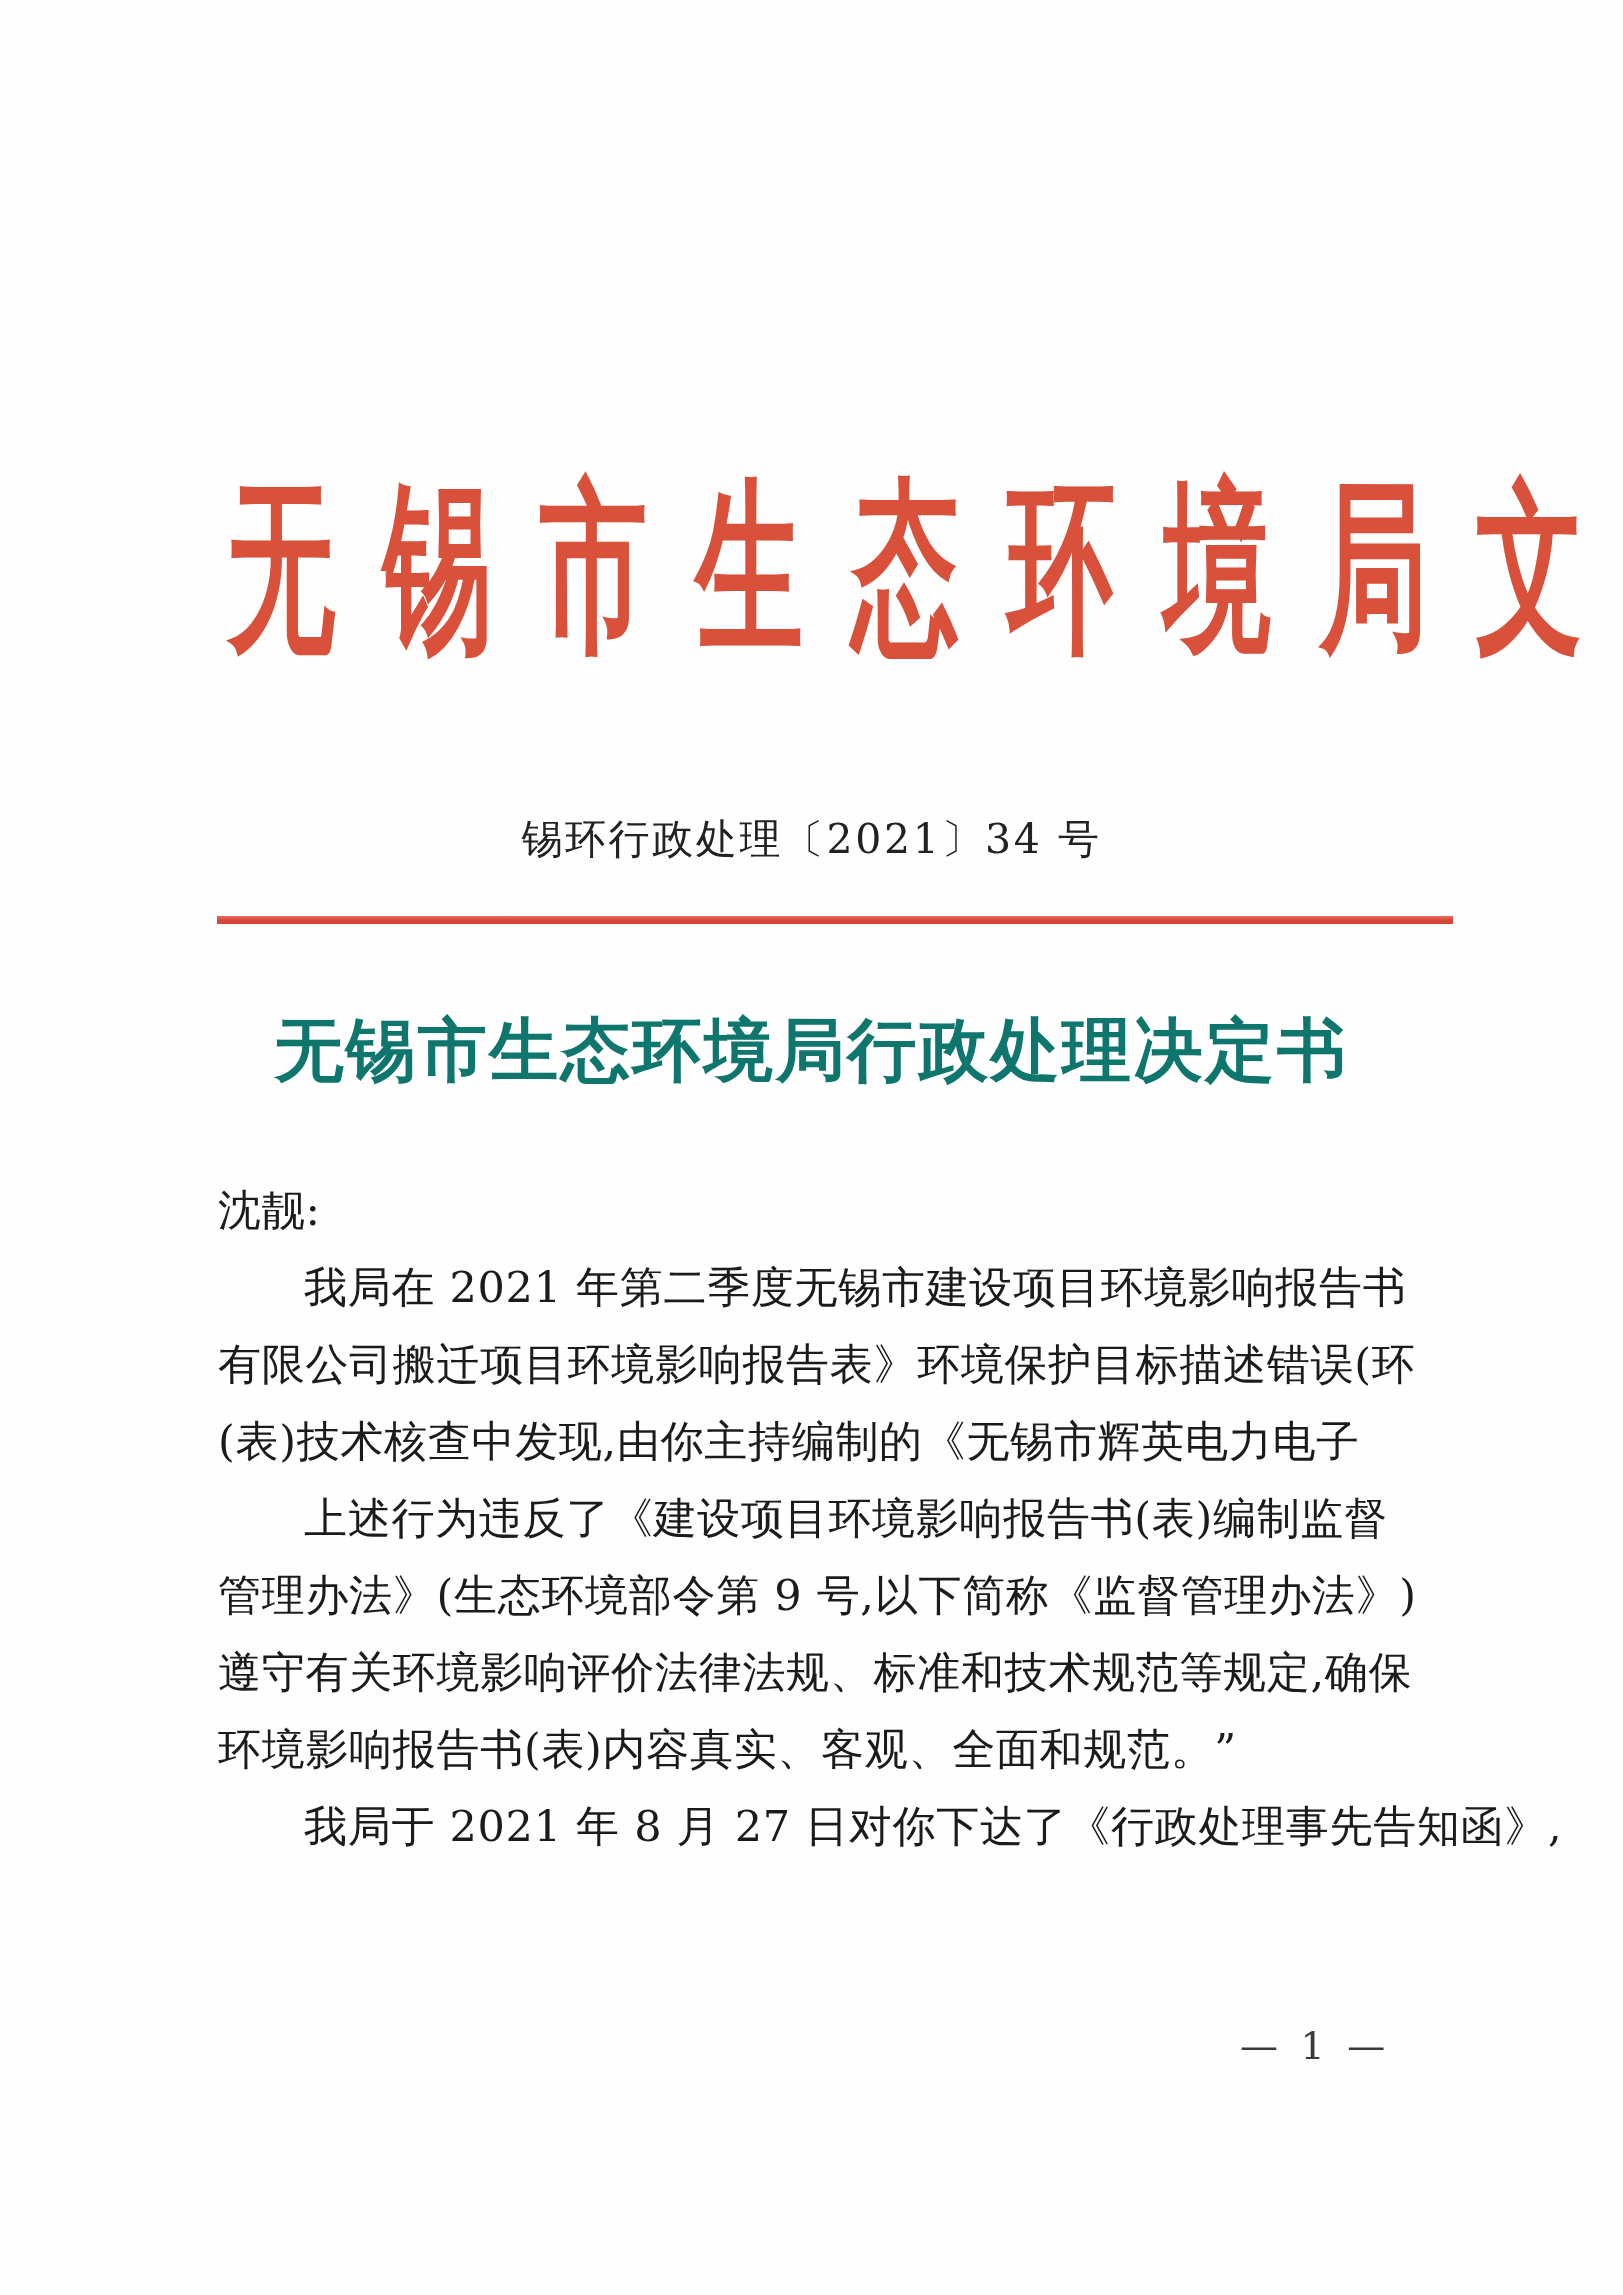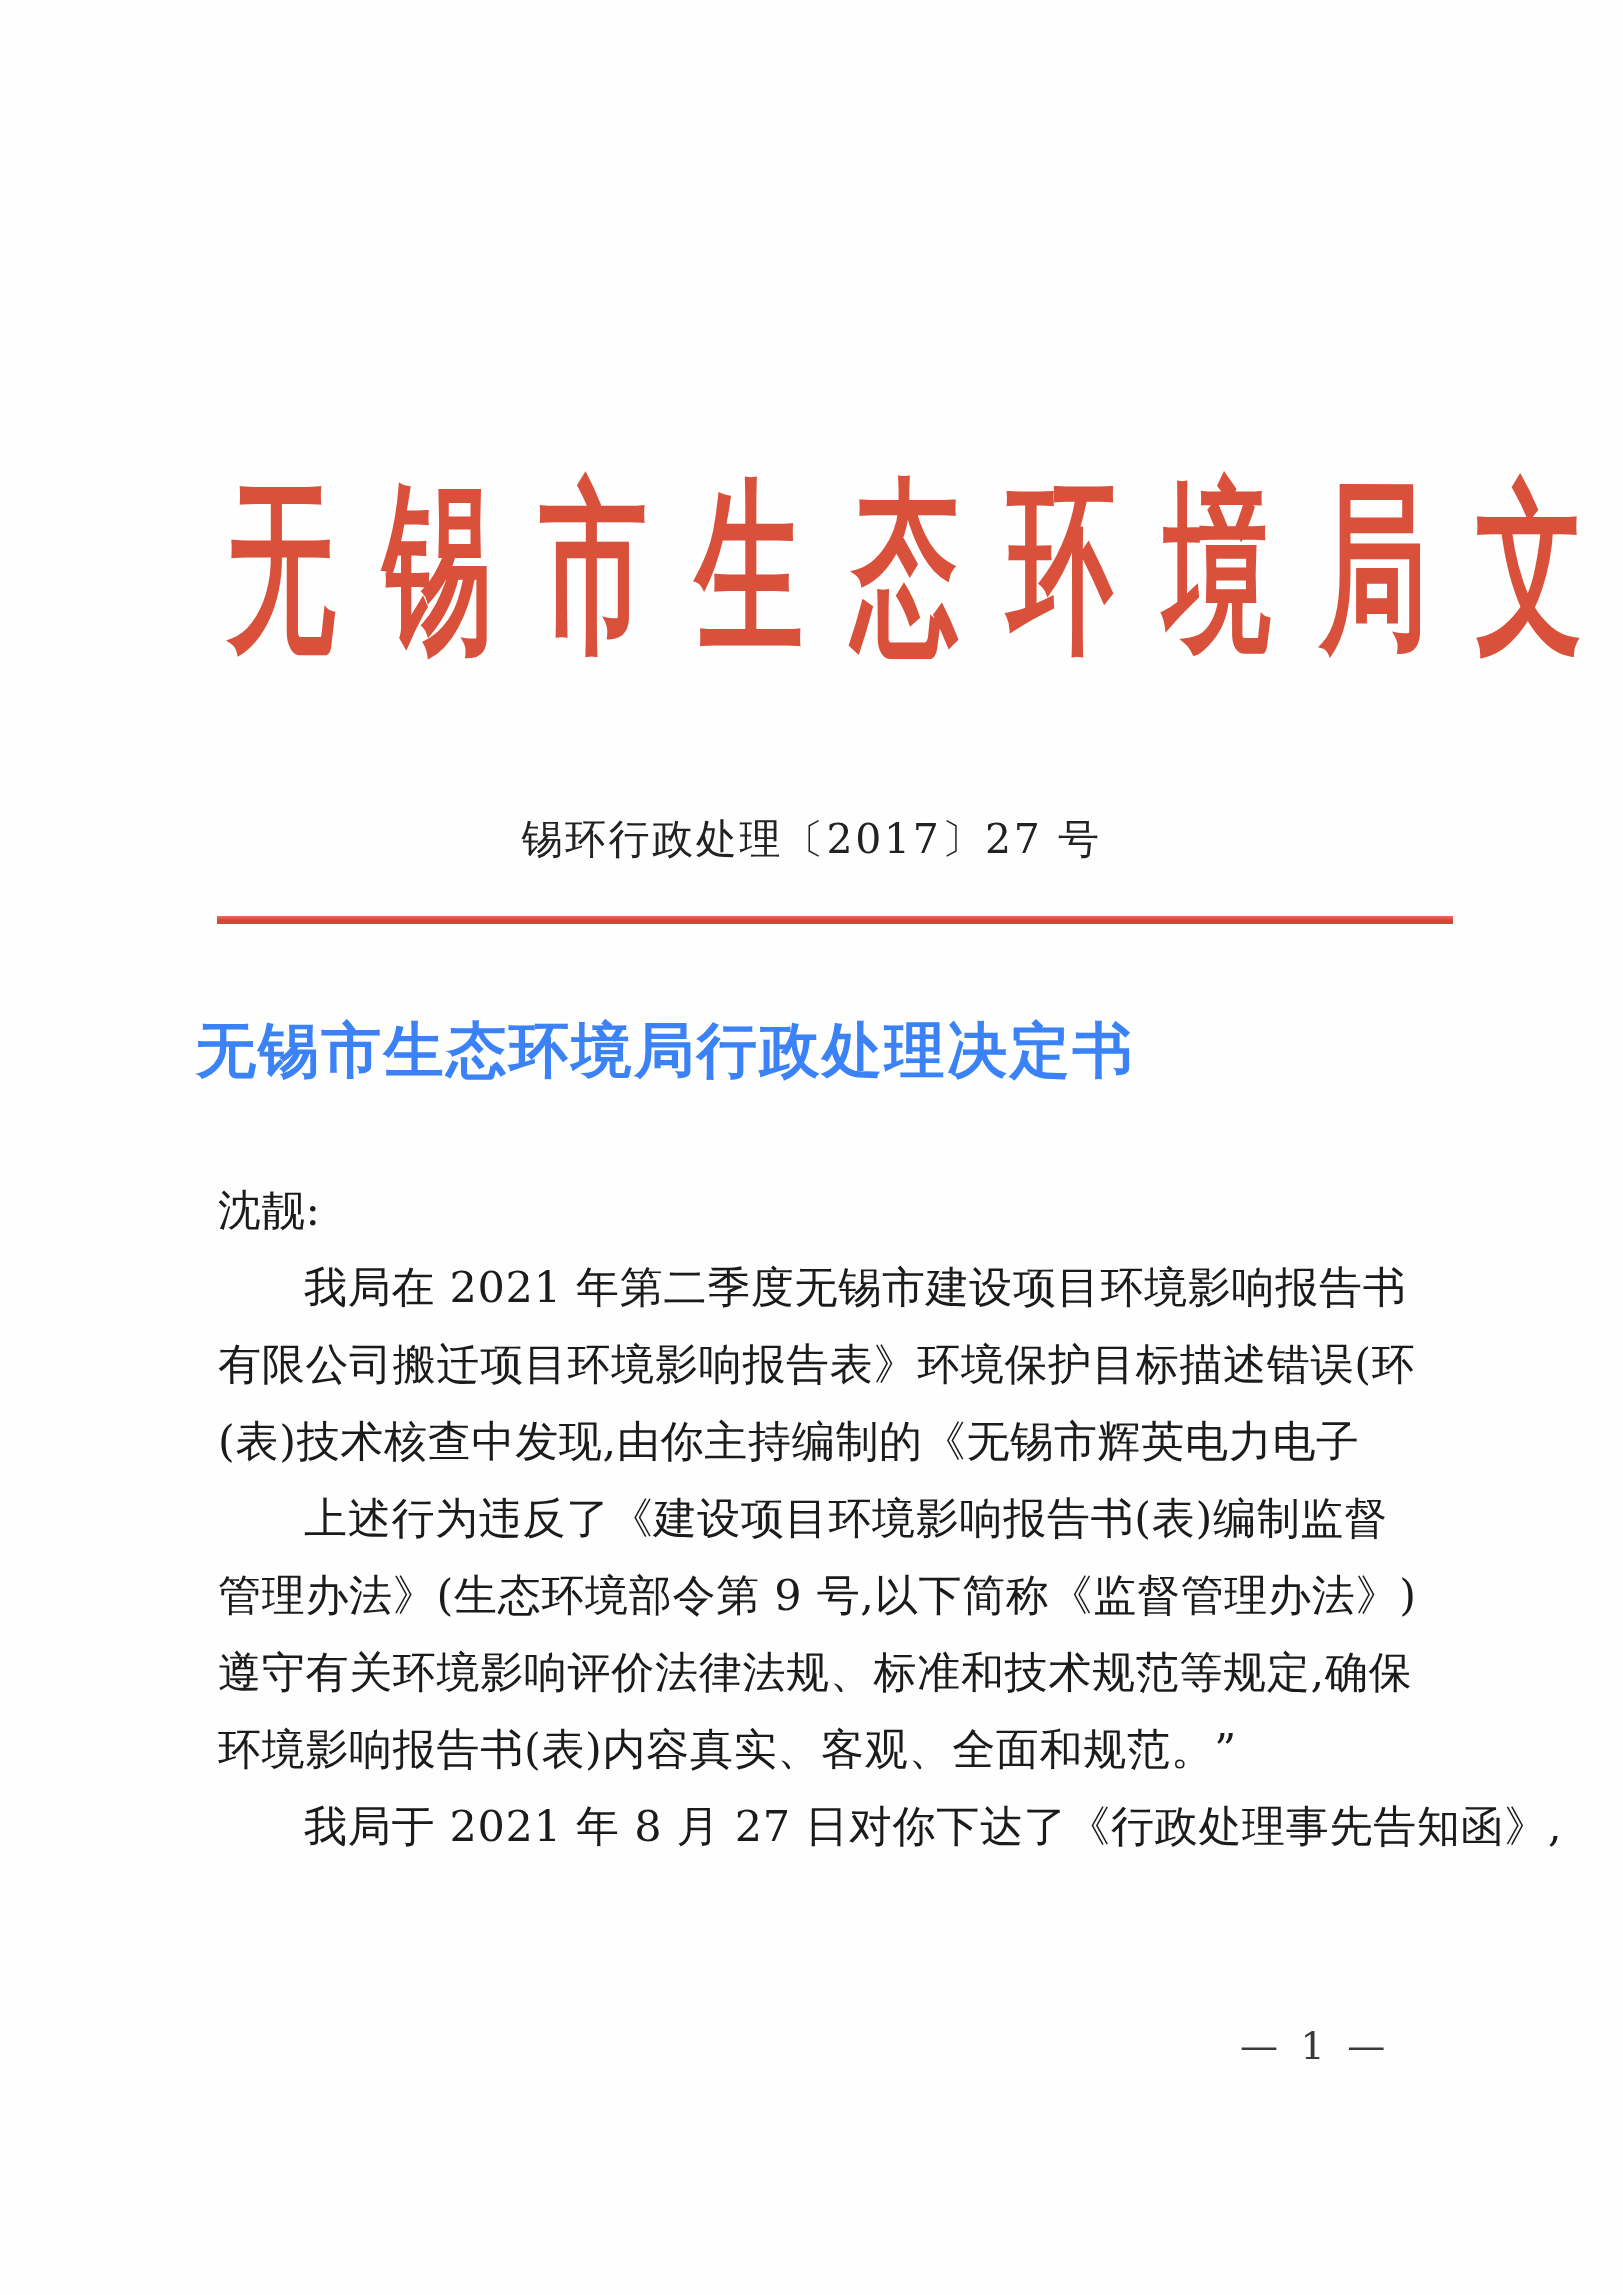--- a/index.html
+++ b/index.html
@@ -60,25 +60,26 @@
     height: 7.9px;
     background: linear-gradient(to bottom, #e2705f 0%, #da4335 55%, #d04a3e 100%);
   }
   
   .title {
     position: absolute;
     left: 196px;
     top: 1007px;
     width: 1231px;
     margin: 0;
-    font-size: 60px;
+    text-align: center;
+    font-size: 69px;
     line-height: 86px;
     font-weight: bold;
     letter-spacing: 2.6px;
-    color: #3b82f6;
+    color: #0f766e;
     white-space: nowrap;
   }
   
   .body-block {
     position: absolute;
     left: 218px;
     top: 1172px;
     width: 1233px;
   }
   .body-line {
@@ -114,21 +115,21 @@
       <span>锡</span>
       <span>市</span>
       <span>生</span>
       <span>态</span>
       <span>环</span>
       <span>境</span>
       <span>局</span>
       <span>文</span>
     </div>
 
-  <div class="docnum">锡环行政处理〔2017〕27 号</div>
+  <div class="docnum">锡环行政处理〔2021〕34 号</div>
 
   <div class="rule"></div>
 
   <h1 class="title">无锡市生态环境局行政处理决定书</h1>
 
   <div class="body-block">
       <div class="body-line">沈靓:</div>
       <div class="body-line indent">我局在 2021 年第二季度无锡市建设项目环境影响报告书</div>
       <div class="body-line">有限公司搬迁项目环境影响报告表》环境保护目标描述错误(环</div>
       <div class="body-line">(表)技术核查中发现,由你主持编制的《无锡市辉英电力电子</div>

